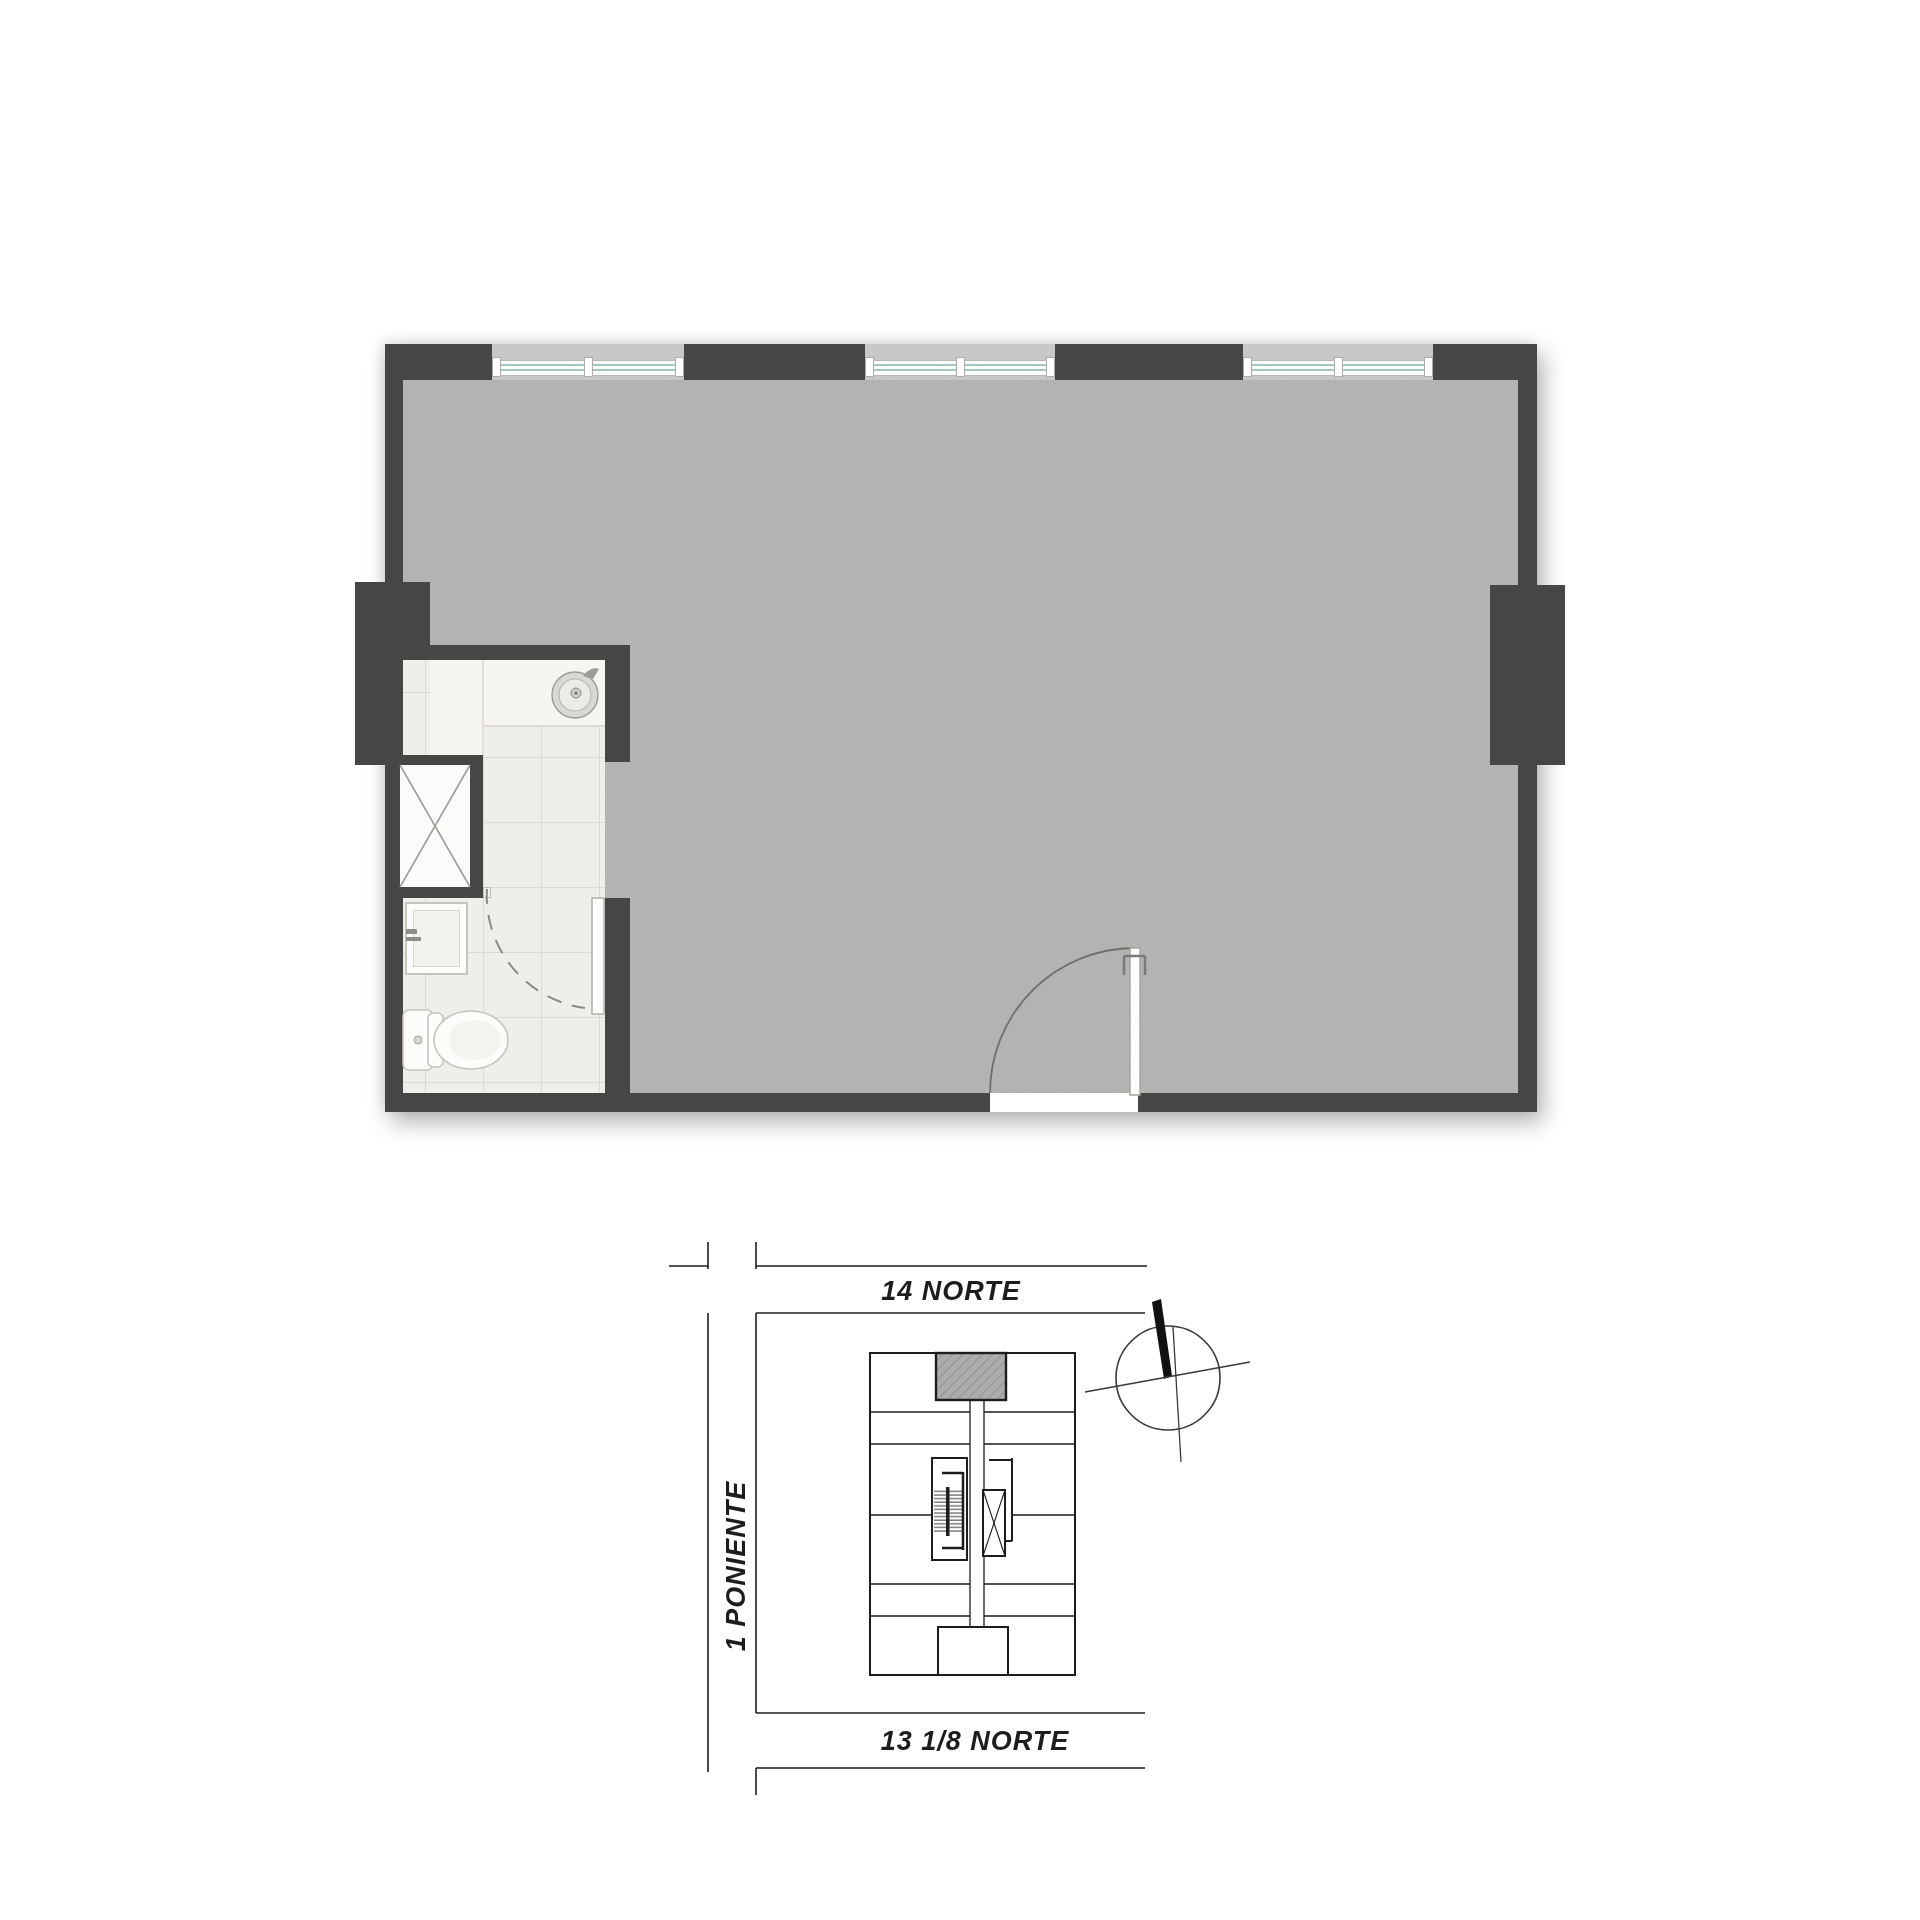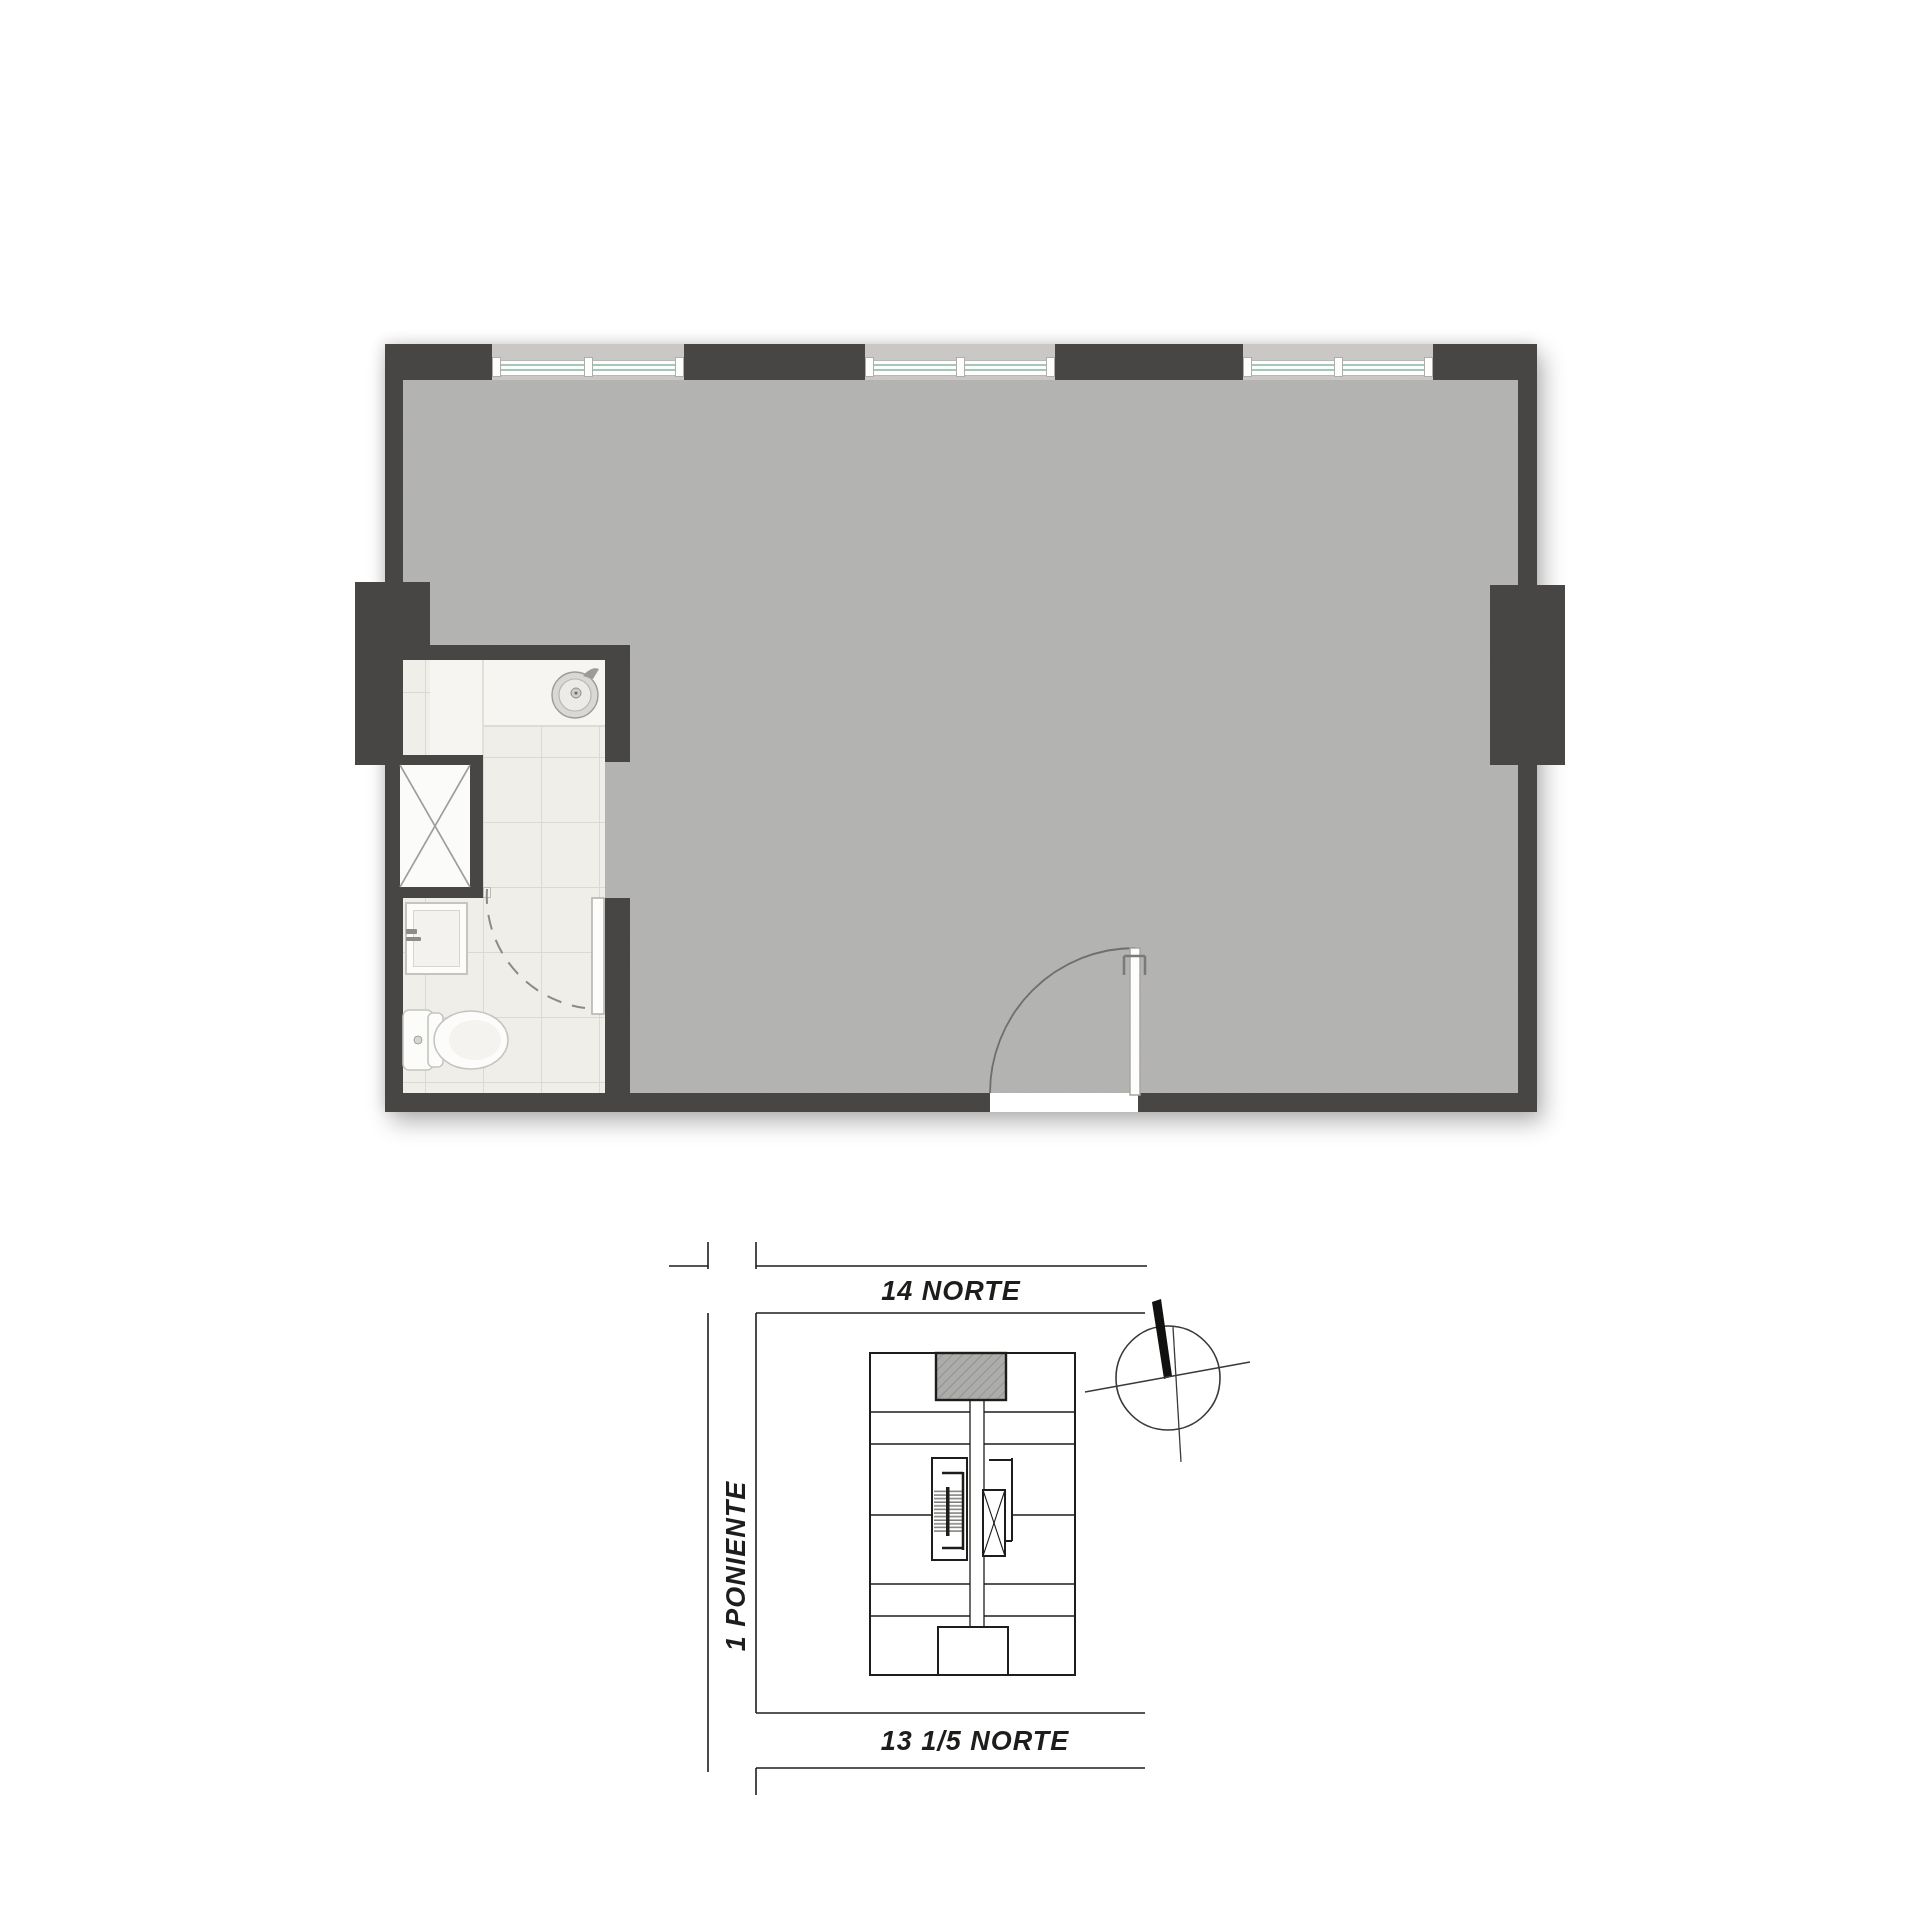--- a/index.html
+++ b/index.html
@@ -233,15 +233,15 @@
     <g>
       <circle cx="1168" cy="1378" r="52" fill="none" stroke="#3a3a38" stroke-width="1.6"></circle>
       <polygon points="1152,1302 1161,1299 1172,1376 1164,1379" fill="#111110"></polygon>
       <line x1="1085" y1="1392" x2="1250" y2="1362" stroke="#3a3a38" stroke-width="1.3"></line>
       <line x1="1173" y1="1327" x2="1181" y2="1462" stroke="#3a3a38" stroke-width="1.3"></line>
     </g>
   </svg>
 
   <div class="street-label lbl-top">14 NORTE</div>
   <div class="street-label lbl-left">1 PONIENTE</div>
-  <div class="street-label lbl-bottom">13 1/5 NORTE</div>
+  <div class="street-label lbl-bottom">13 1/8 NORTE</div>
 
 </div>
 
 </body></html>

